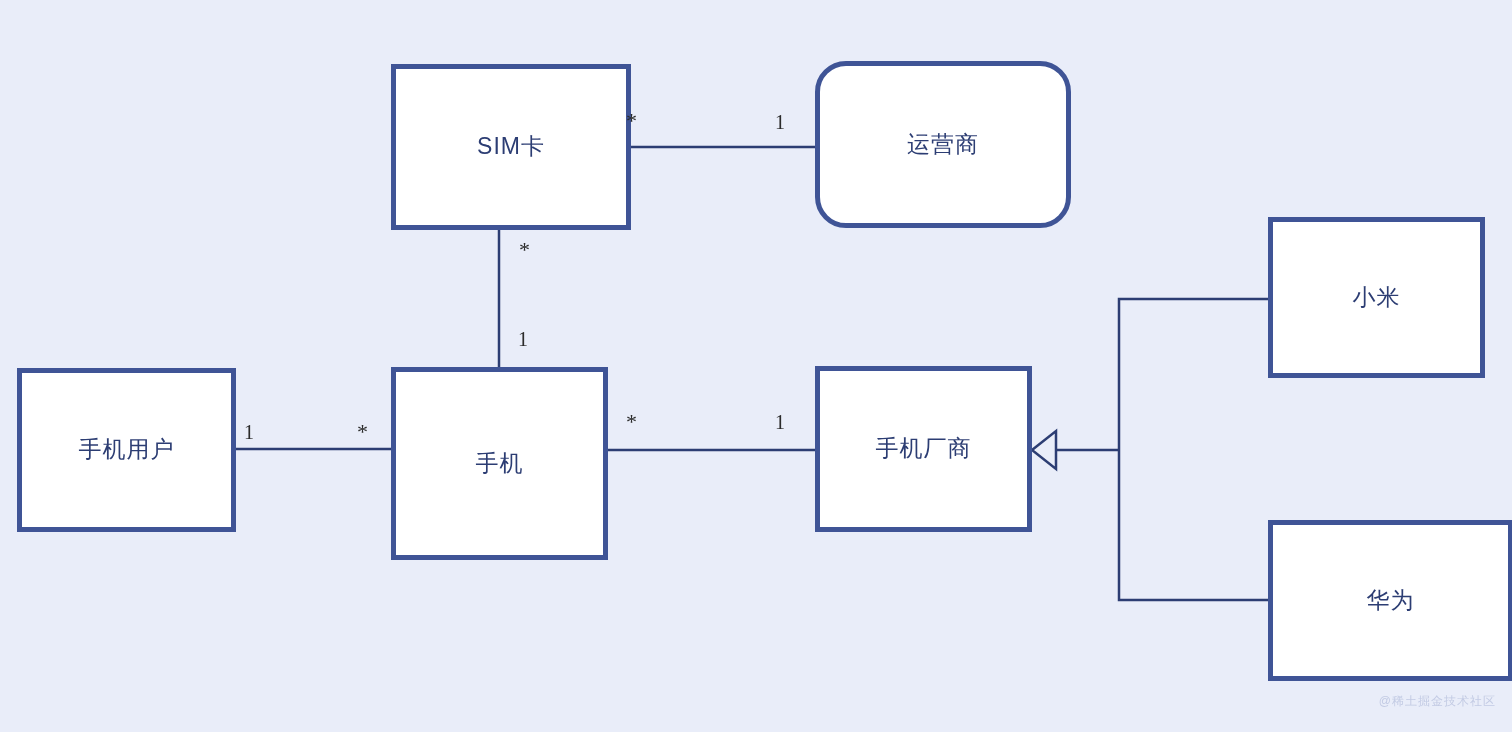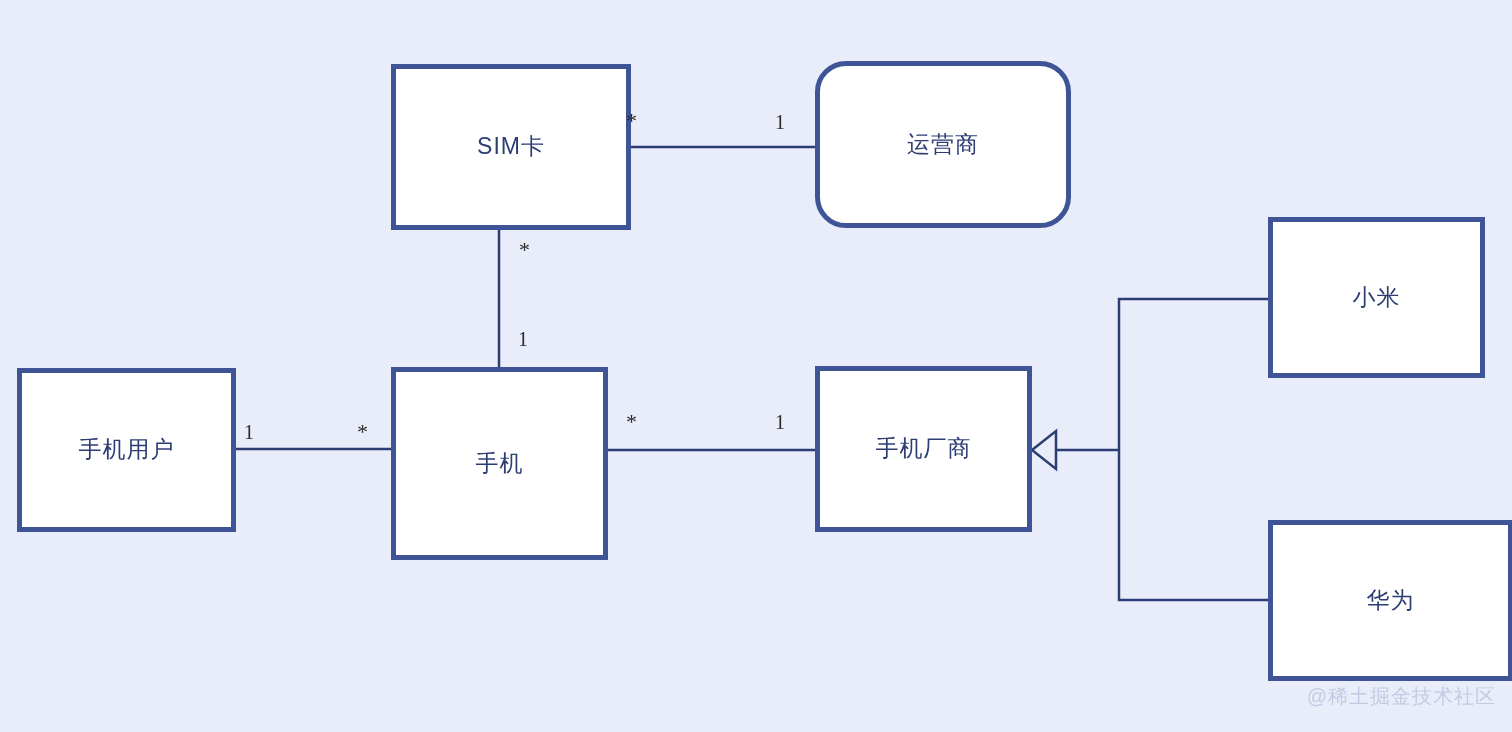--- a/index.html
+++ b/index.html
@@ -54,21 +54,21 @@
     user-select: none;
   }
   .mult.star {
     font-size: 22px;
   }
   .watermark {
     position: absolute;
     right: 16px;
     bottom: 22px;
     color: #c3cbe4;
-    font-size: 20px;
+    font-size: 12px;
     letter-spacing: 1px;
     z-index: 4;
     user-select: none;
   }
 </style>
 </head>
 <body>
 
 <div id="canvas">
 

